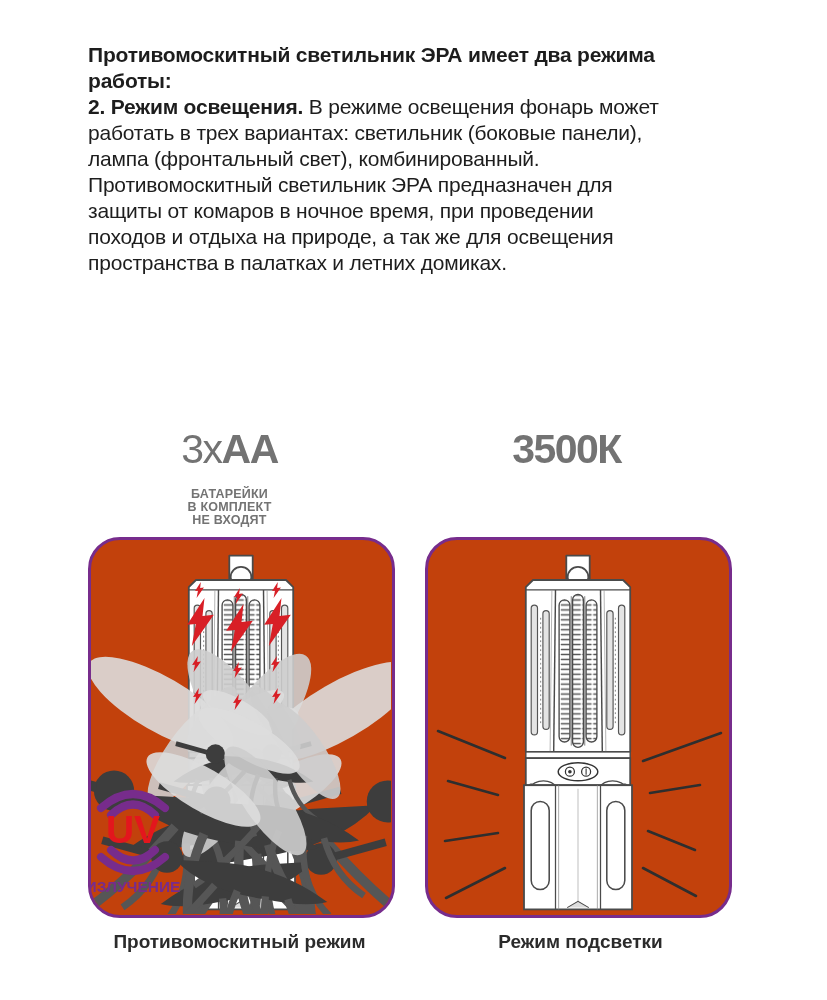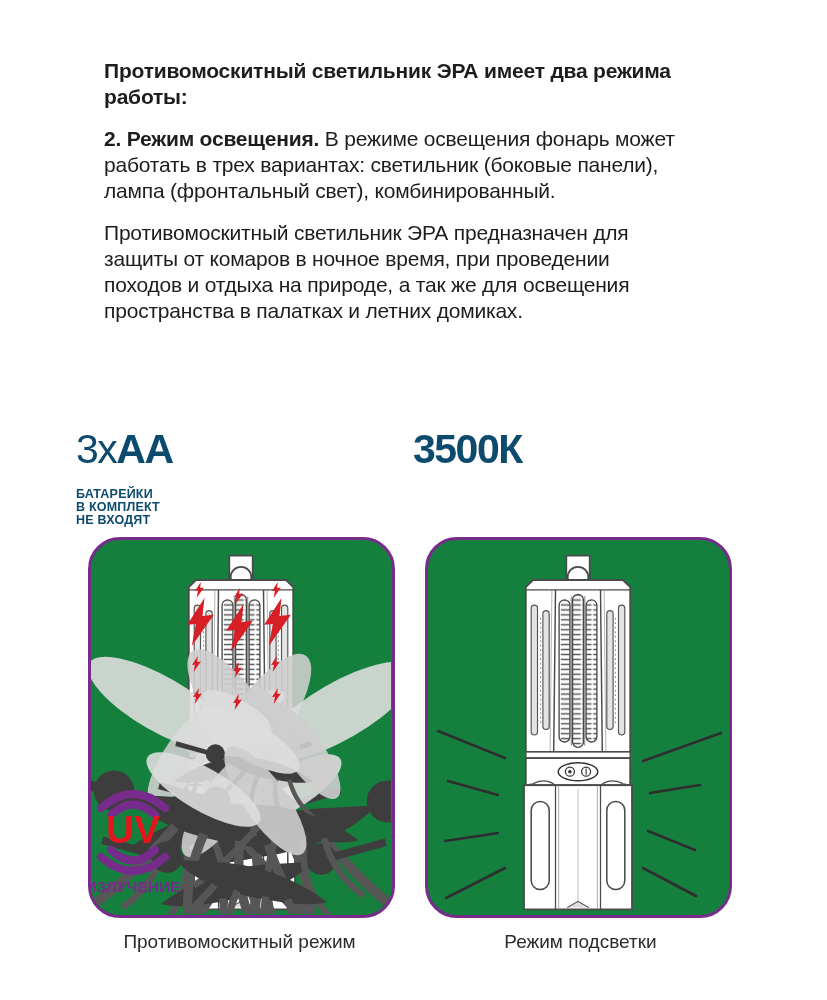--- a/index.html
+++ b/index.html
@@ -5,39 +5,39 @@
   html,body{margin:0;padding:0;background:#ffffff;}
   .page{
     position:relative;width:827px;height:1000px;background:#fff;overflow:hidden;
     font-family:"Liberation Sans",sans-serif;color:#1d1d1d;
   }
   
   .text-block{
     position:absolute;left:88px;top:42px;width:700px;
     font-size:21px;line-height:26px;letter-spacing:-0.2px;
   }
-  .text-block p{margin:16px;white-space:pre-line;}
+  .text-block p{margin:0;white-space:pre-line;}
   .b{font-weight:700;}
   
   .features{position:absolute;left:76px;top:429px;width:651px;display:flex;gap:30px;}
-  .feature{width:307px;color:#0c4a6e;}
+  .feature{width:307px;text-align:center;color:#737373;}
   .feat-value{font-size:41px;line-height:40px;font-weight:700;letter-spacing:-1.5px;}
   .feat-prefix{font-weight:400;}
   .feat-caption{
     margin-top:19px;font-size:12.5px;line-height:13px;font-weight:700;
     white-space:pre-line;letter-spacing:0.2px;
   }
   
   .panels{position:absolute;left:88px;top:537px;display:flex;gap:30px;}
   .panel{
-    box-sizing:border-box;width:307px;height:381px;background:#15803d;position:relative;
+    box-sizing:border-box;width:307px;height:381px;background:#c2410c;position:relative;
     border:3.5px solid #772c8c;border-radius:32px;overflow:hidden;
   }
   .panel svg.ill{position:absolute;left:0;top:0;width:300px;height:374px;display:block;}
-  .panel-captions{position:absolute;left:88px;top:930px;width:644px;display:flex;gap:38px;}
+  .panel-captions{position:absolute;left:88px;top:930px;width:644px;display:flex;gap:38px;font-weight:bold;}
   .panel-caption{width:307px;text-align:center;font-size:19px;line-height:24px;color:#2b2b2b;}
   
   .leg{fill:none;stroke:#565656;stroke-width:1.3;}
   .uv-arc{fill:none;stroke:#772c8c;stroke-width:8;stroke-linecap:round;}
   .uv-text{fill:#e3161d;font-family:"Liberation Sans",sans-serif;font-size:39px;font-weight:800;}
   .uv-cap{fill:#772c8c;font-family:"Liberation Sans",sans-serif;font-size:15.5px;font-weight:700;}
   .ray{stroke:#2e2e2e;stroke-width:2.6;stroke-linecap:round;}
   .defs-holder{position:absolute;width:0;height:0;overflow:hidden;}
 </style>
 </head>

